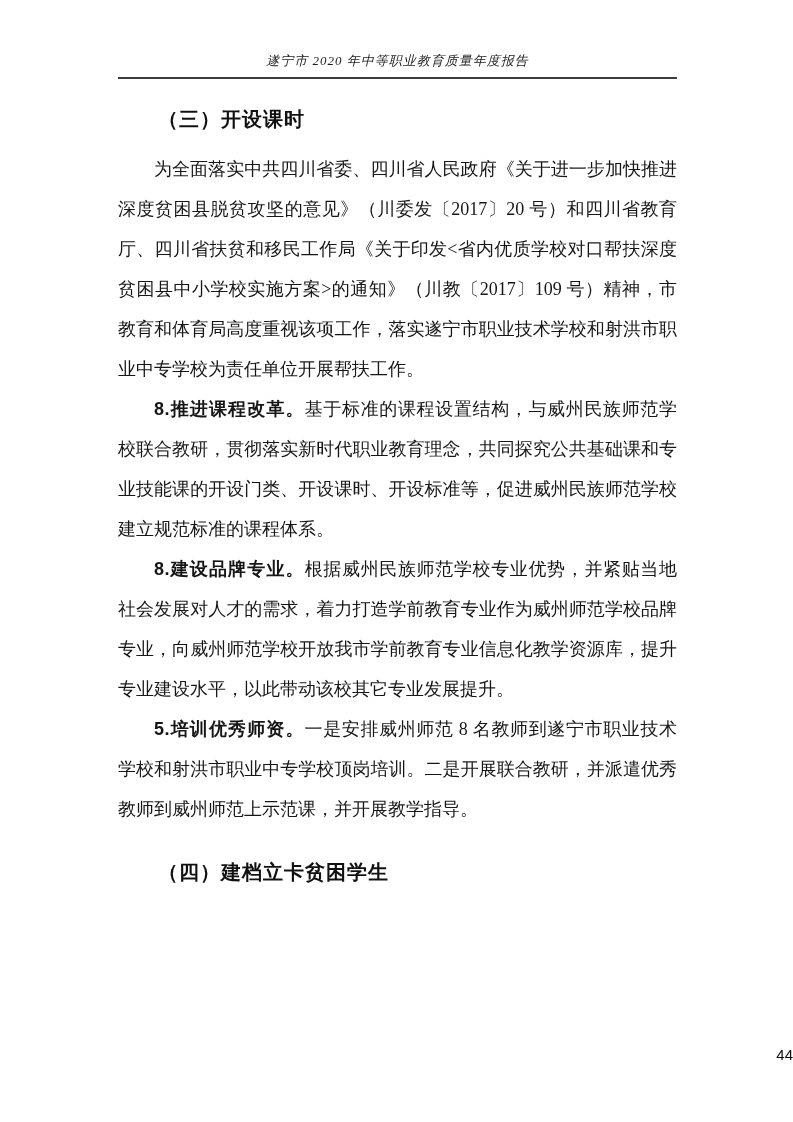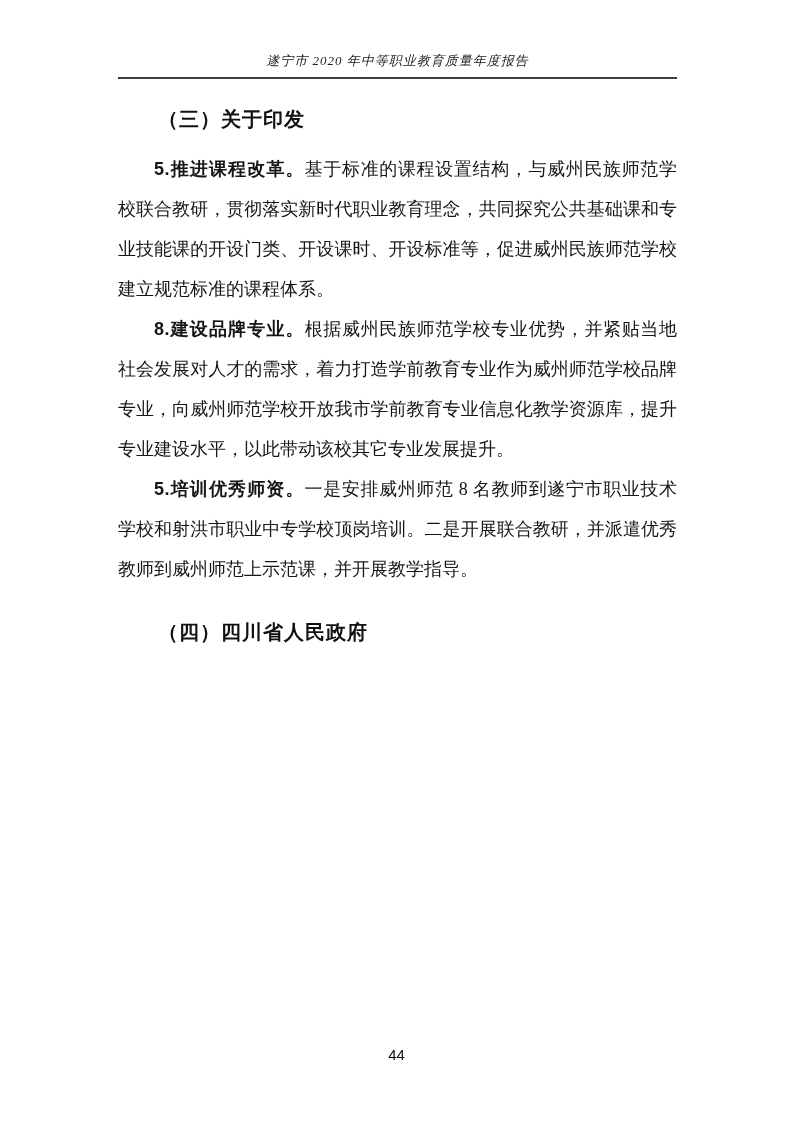--- a/index.html
+++ b/index.html
@@ -65,50 +65,51 @@
   .para .lead {
     font-family: "Liberation Sans", "DejaVu Sans", sans-serif;
     font-weight: 700;
     letter-spacing: 0.5px;
   }
   .doc-footer {
     position: absolute;
     left: 0;
     right: 0;
     bottom: 58px;
-    text-align: center;
+    text-align: right;
   }
   .page-number {
     font-family: "Liberation Sans", "DejaVu Sans", sans-serif;
     font-size: 15px;
     line-height: 1;
     color: #111111;
   }
 </style>
 </head>
 <body>
 
 <div class="page">
 
   <header class="doc-header">
     <div class="doc-header-title">遂宁市 2020 年中等职业教育质量年度报告</div>
   </header>
 
   <main class="doc-body">
 
-    <h2 class="sec-heading">（三）关于印发</h2>
+    <h2 class="sec-heading">（三）开设课时</h2>
 
+    <p class="para"><span>为全面落实中共四川省委、四川省人民政府《关于进一步加快推进深度贫困县脱贫攻坚的意见》（川委发〔2017〕20 号）和四川省教育厅、四川省扶贫和移民工作局《关于印发&lt;省内优质学校对口帮扶深度贫困县中小学校实施方案&gt;的通知》（川教〔2017〕109 号）精神，市教育和体育局高度重视该项工作，落实遂宁市职业技术学校和射洪市职业中专学校为责任单位开展帮扶工作。</span></p>
 
-    <p class="para"><strong class="lead">5.推进课程改革。</strong><span>基于标准的课程设置结构，与威州民族师范学校联合教研，贯彻落实新时代职业教育理念，共同探究公共基础课和专业技能课的开设门类、开设课时、开设标准等，促进威州民族师范学校建立规范标准的课程体系。</span></p>
+    <p class="para"><strong class="lead">8.推进课程改革。</strong><span>基于标准的课程设置结构，与威州民族师范学校联合教研，贯彻落实新时代职业教育理念，共同探究公共基础课和专业技能课的开设门类、开设课时、开设标准等，促进威州民族师范学校建立规范标准的课程体系。</span></p>
 
     <p class="para"><strong class="lead">8.建设品牌专业。</strong><span>根据威州民族师范学校专业优势，并紧贴当地社会发展对人才的需求，着力打造学前教育专业作为威州师范学校品牌专业，向威州师范学校开放我市学前教育专业信息化教学资源库，提升专业建设水平，以此带动该校其它专业发展提升。</span></p>
 
     <p class="para"><strong class="lead">5.培训优秀师资。</strong><span>一是安排威州师范 8 名教师到遂宁市职业技术学校和射洪市职业中专学校顶岗培训。二是开展联合教研，并派遣优秀教师到威州师范上示范课，并开展教学指导。</span></p>
 
-    <h2 class="sec-heading second">（四）四川省人民政府</h2>
+    <h2 class="sec-heading second">（四）建档立卡贫困学生</h2>
 
 
   </main>
 
   <footer class="doc-footer">
     <span class="page-number">44</span>
   </footer>
 
 </div>
 

